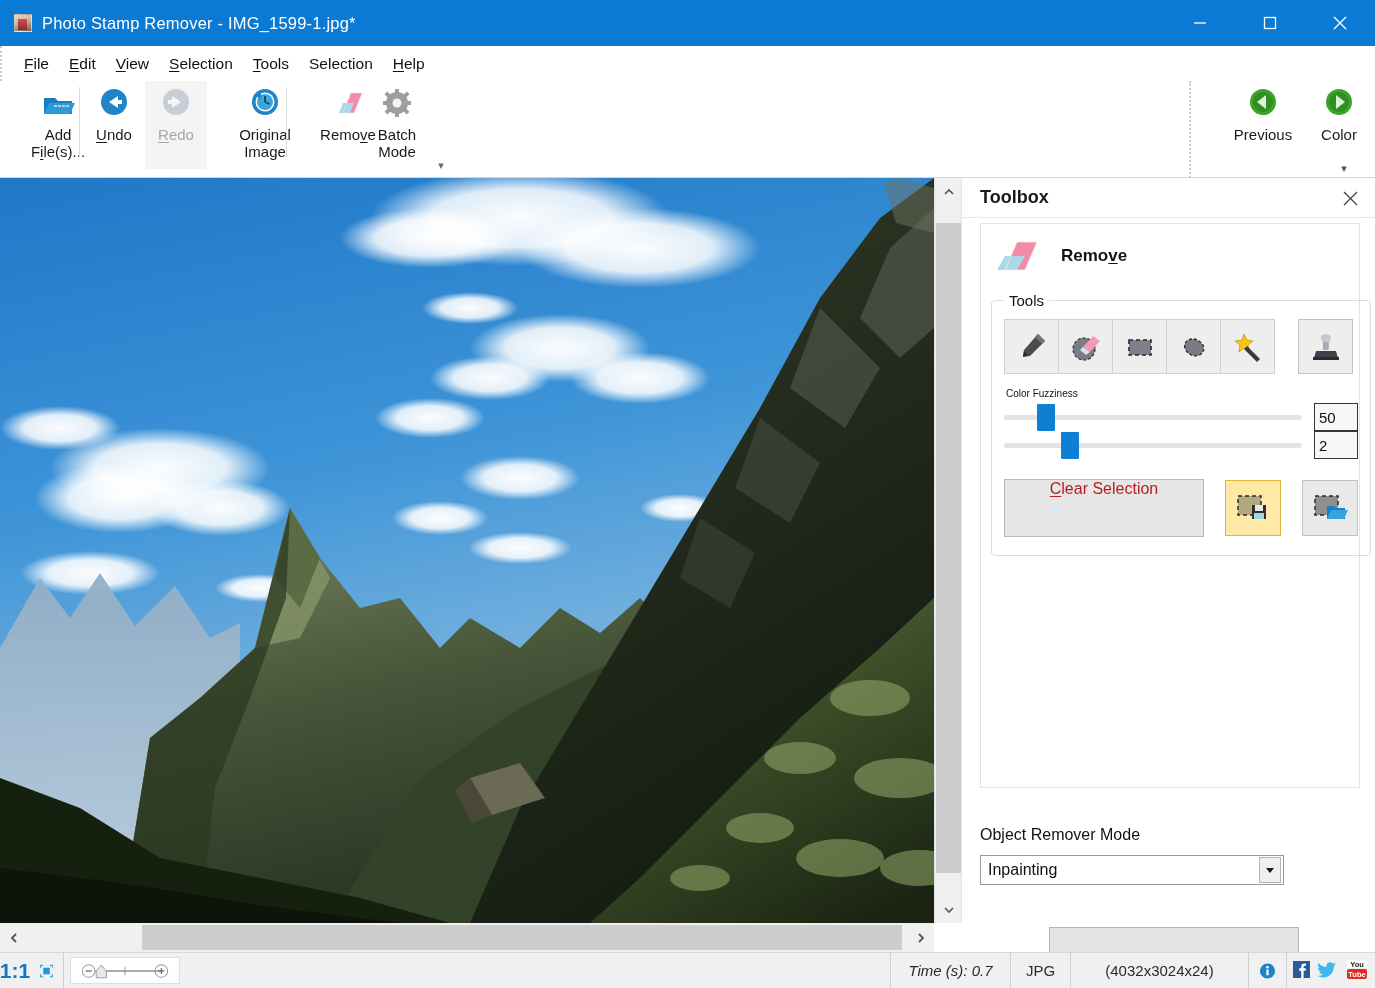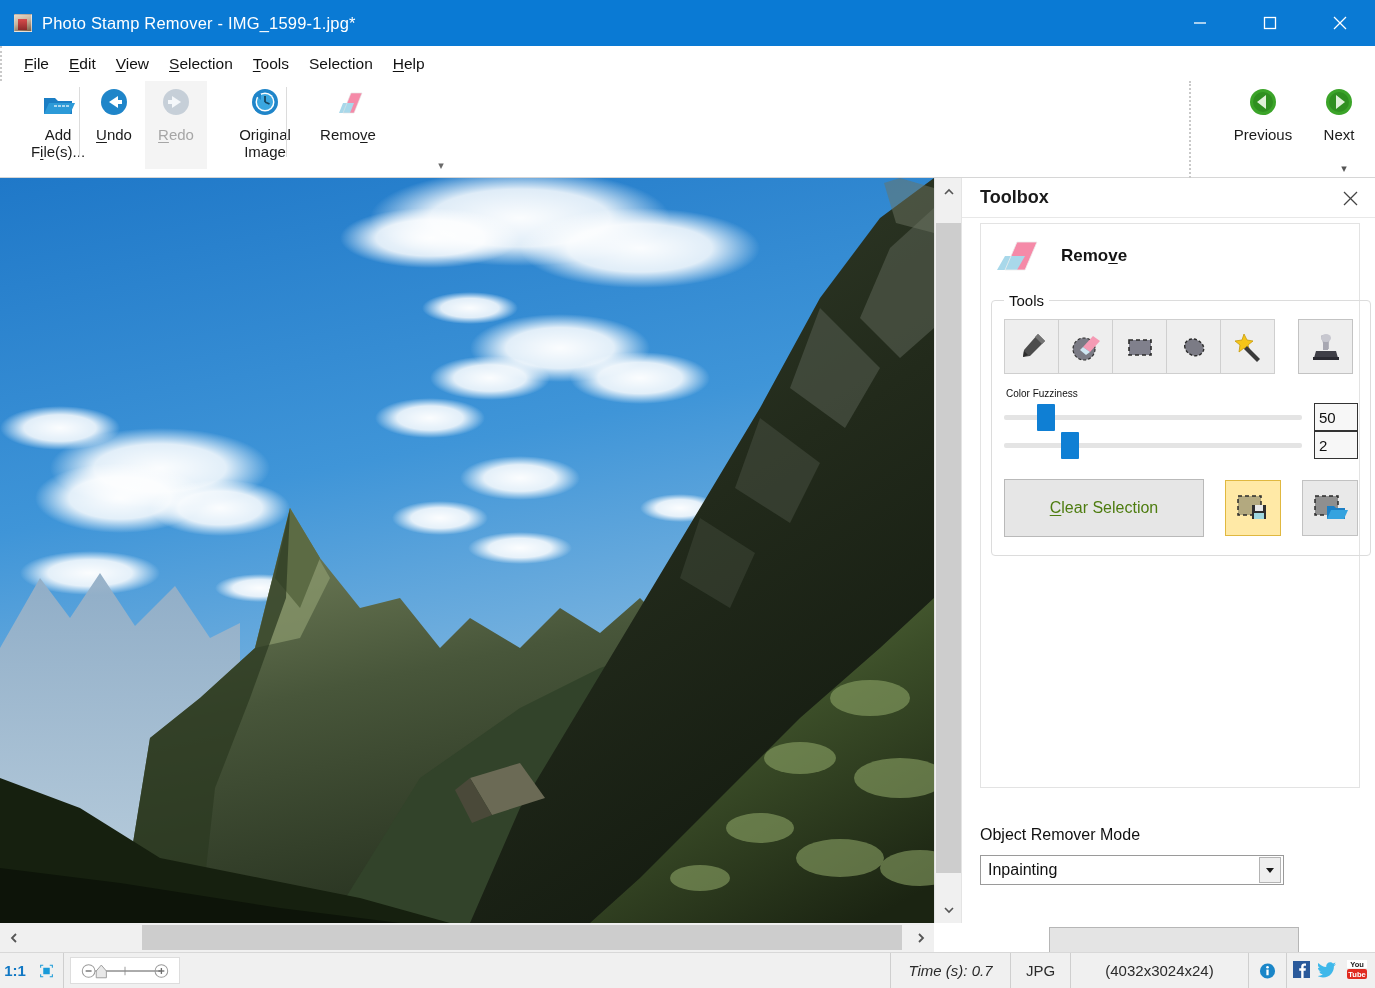--- a/index.html
+++ b/index.html
@@ -153,21 +153,21 @@
   .slider-thumb {
     position:absolute; top:0; width:18px; height:27px; background:#0f7fd4; border-radius:1px;
   }
   .num-box {
     width:44px; height:28px; border:1px solid #333; background:#f7f7f7;
     font-size:15px; color:#111; padding:2px 0 0 4px; line-height:24px;
   }
   .action-row { display:flex; align-items:center; margin-top:20px; }
   .clear-btn {
     width:200px; height:58px; background:#e6e6e6; border:1px solid #b9b9b9;
-    font-size:16px; color:#4d7c0f; display:flex; align-items:center; justify-content:center;
+    font-size:16px; color:#b91c1c; display:flex; align-items:flex-start; justify-content:center;
   }
   .clear-btn u { text-decoration:underline; text-underline-offset:2px; }
   .sel-btn {
     width:56px; height:56px; margin-left:21px; border:1px solid #c2c2c2;
     background:#e9e9e9; display:flex; align-items:center; justify-content:center;
   }
   .sel-btn.active { background:#ffe9a6; border:1px solid #e0b840; }
 
   .orm-label { position:absolute; left:18px; top:648px; font-size:16px; color:#111; }
   .orm-select {
@@ -190,21 +190,21 @@
 
   
   .statusbar {
     position:absolute; left:0; top:952px; width:1375px; height:36px;
     background:#f0f0f0; border-top:1px solid #d8d8d8; display:flex; align-items:stretch;
   }
   .sb-cell {
     display:flex; align-items:center; justify-content:center;
     border-right:1px solid #cfcfcf; font-size:15px; color:#2b2b2b; padding:0 10px;
   }
-  .sb-zoomlabel { width:30px; color:#1178c4; font-weight:700; font-size:15px; border:none; }
+  .sb-zoomlabel { width:30px; color:#1178c4; font-weight:700; font-size:21px; border:none; }
   .sb-fit { width:34px; border-right:1px solid #cfcfcf; }
   .sb-zoomslider {
     width:110px; background:#fff; border:1px solid #ddd; margin:4px 0 4px 6px;
     display:flex; align-items:center; justify-content:center;
   }
   .sb-spacer { flex:1; border-right:1px solid #cfcfcf; }
   .sb-time { width:120px;font-style:italic; }
   .sb-fmt { width:60px; }
   .sb-dims { width:178px; }
   .sb-info { width:38px; }
@@ -317,20 +317,42 @@
           <span class="rb-icon">
             <svg width="34" height="34" viewBox="0 0 34 34">
               <path d="M12 26 L20 6 L31 6 L23 26 Z" fill="#f58aa8"></path>
               <path d="M8 26 L12 16 L23 16 L19 26 Z" fill="#a8d8ea"></path>
               <path d="M12 26 L20 6 L31 6 L23 26 Z" fill="none" stroke="#e2e2e2" stroke-width=".6"></path>
             </svg>
           </span>
           <span class="rb-label">Remo<u>v</u>e</span>
         </div>
 
+        <div class="rb-btn">
+          <span class="rb-icon">
+            <svg width="34" height="34" viewBox="0 0 34 34">
+              <g fill="#9e9e9e">
+                <circle cx="17" cy="16" r="11"></circle>
+                <g>
+                  <rect x="15" y="2" width="4" height="6"></rect>
+                    <rect x="15" y="24" width="4" height="6"></rect>
+                  <rect x="3" y="14" width="6" height="4"></rect>
+                    <rect x="25" y="14" width="6" height="4"></rect>
+                  <rect x="6" y="5" width="4" height="6" transform="rotate(-45 8 8)"></rect>
+                  <rect x="24" y="5" width="4" height="6" transform="rotate(45 26 8)"></rect>
+                  <rect x="6" y="21" width="4" height="6" transform="rotate(45 8 24)"></rect>
+                  <rect x="24" y="21" width="4" height="6" transform="rotate(-45 26 24)"></rect>
+                </g>
+              </g>
+              <circle cx="17" cy="16" r="4.5" fill="#f4f4f4"></circle>
+            </svg>
+          </span>
+          <span class="rb-label">Batch</span>
+          <span class="rb-label">Mode</span>
+        </div>
       </div>
       <div class="ribbon-expander2">▾</div>
     </div>
 
     <div class="ribbon-right">
       <div class="rb-btn wide">
         <span class="rb-icon">
           <svg width="32" height="32" viewBox="0 0 32 32">
             <circle cx="16" cy="15" r="13" fill="#3ba429"></circle>
             <circle cx="16" cy="15" r="10" fill="#2f8f20"></circle>
@@ -340,21 +362,21 @@
         <span class="rb-label">Previous</span>
       </div>
       <div class="rb-btn wide">
         <span class="rb-icon">
           <svg width="32" height="32" viewBox="0 0 32 32">
             <circle cx="16" cy="15" r="13" fill="#3ba429"></circle>
             <circle cx="16" cy="15" r="10" fill="#2f8f20"></circle>
             <path d="M13 8 L22 15 L13 22 Z" fill="#dff0d8"></path>
           </svg>
         </span>
-        <span class="rb-label">Next</span>
+        <span class="rb-label">Color</span>
       </div>
       <div class="ribbon-expander">▾</div>
     </div>
   </div>
 
   <div class="canvas-wrap">
     <svg class="photo" viewBox="0 0 934 745" preserveAspectRatio="none">
       <defs>
         <linearGradient id="sky" x1="0" y1="0" x2="0.25" y2="1">
           <stop offset="0%" stop-color="#1f78c8"></stop>

